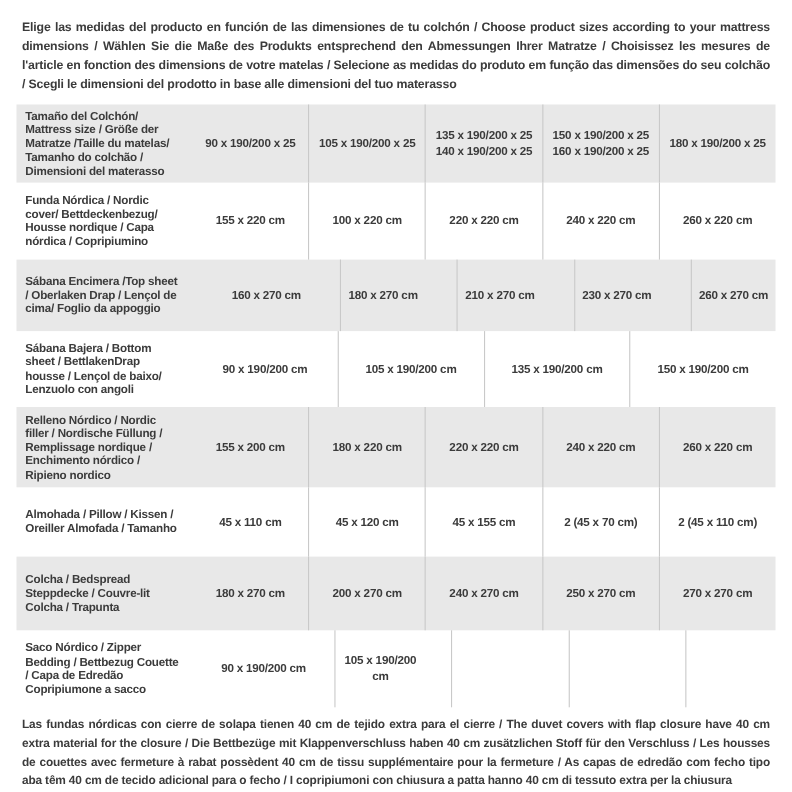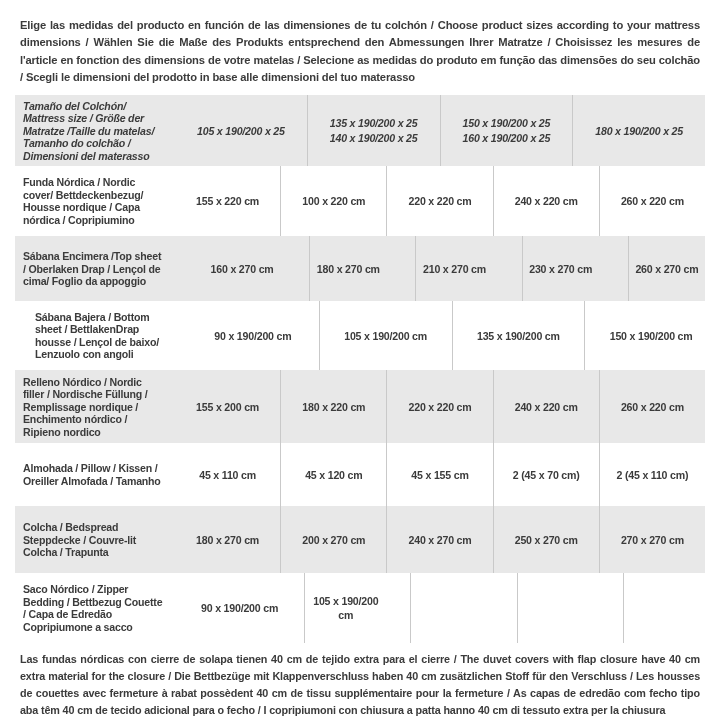--- a/index.html
+++ b/index.html
@@ -58,40 +58,41 @@
     text-align: center;
     font-size: 10.6px;
     line-height: 1.4;
     white-space: pre-line;
     padding: 2px 2px;
   }
   
   .cell.val + .cell.val { border-left: 1px solid #c9c9c9; }
 
   
-  .r0 { min-height: 71px; font-style: italic; }
+  .r0 { min-height: 71px; }
   .r1 { min-height: 70px; }
   .r2 { min-height: 65px; gap: 29px; }
-  .r3 { min-height: 69px; margin-left: 12px; }
+  .r3 { min-height: 69px; }
   .r4 { min-height: 73px; }
   .r5 { min-height: 63px; }
   .r6 { min-height: 67px; }
   .r7 { min-height: 70px; gap: 24px; }
 </style>
 </head>
 <body>
 
 <div class="page">
 
   <p class="note top">Elige las medidas del producto en función de las dimensiones de tu colchón / Choose product sizes according to your mattress dimensions / Wählen Sie die Maße des Produkts entsprechend den Abmessungen Ihrer Matratze / Choisissez les mesures de l'article en fonction des dimensions de votre matelas / Selecione as medidas do produto em função das dimensões do seu colchão / Scegli le dimensioni del prodotto in base alle dimensioni del tuo materasso</p>
 
   <div class="size-table">
 
     <div class="trow striped r0">
       <div class="cell label">Tamaño del Colchón/ Mattress size / Größe der Matratze /Taille du matelas/ Tamanho do colchão / Dimensioni del materasso</div>
+      <div class="cell val">90 x 190/200 x 25</div>
       <div class="cell val">105 x 190/200 x 25</div>
       <div class="cell val">135 x 190/200 x 25
 140 x 190/200 x 25</div>
       <div class="cell val">150 x 190/200 x 25
 160 x 190/200 x 25</div>
       <div class="cell val">180 x 190/200 x 25</div>
     </div>
 
     <div class="trow r1">
       <div class="cell label">Funda Nórdica /  Nordic cover/ Bettdeckenbezug/ Housse nordique  / Capa nórdica / Copripiumino</div>

